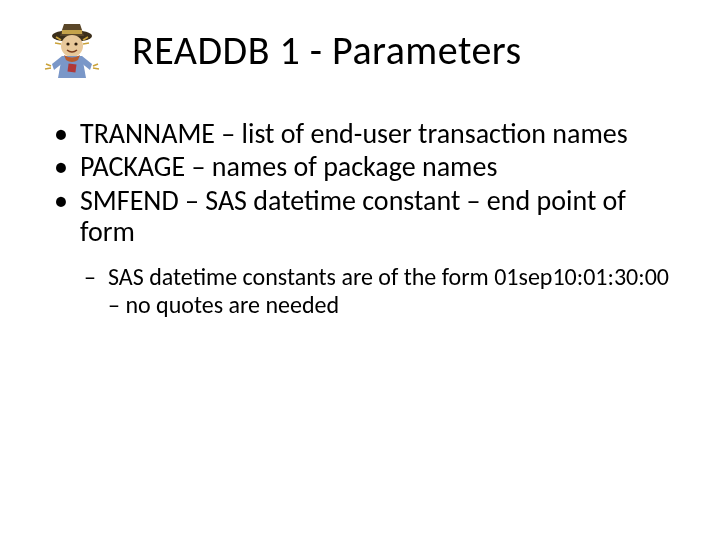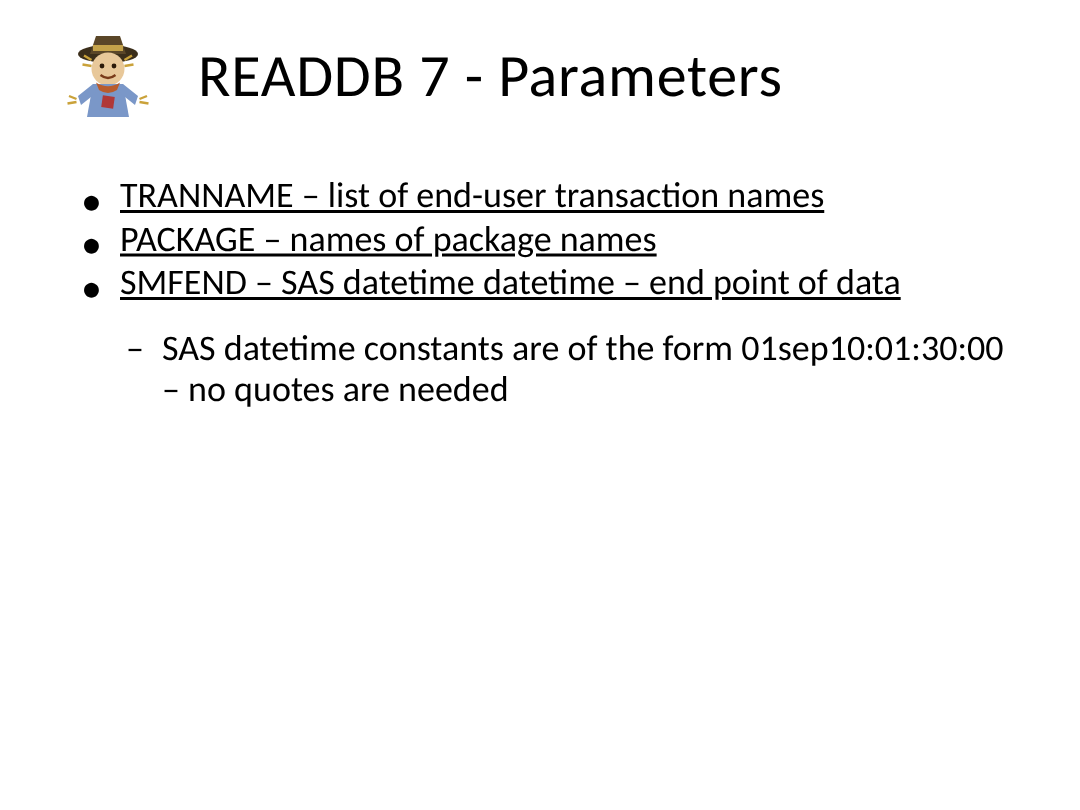--- a/index.html
+++ b/index.html
@@ -33,24 +33,23 @@
     }
     .content {
       padding-left: 8px;
     }
     .bullet-list {
       list-style: none;
     }
     .bullet-item {
       position: relative;
       padding-left: 32px;
-      font-size: 24px;
+      font-size: 28px;
       line-height: 1.12;
       margin-bottom: 2px;
-      text-decoration: underline;
     }
     .bullet-item::before {
       content: "•";
       position: absolute;
       left: 6px;
       top: 0;
       font-size: 28px;
     }
     .sub-list {
       list-style: none;
@@ -92,25 +91,25 @@
       <path d="M22 36 L12 44 L14 50 L24 42 Z" fill="#7a97c8"></path>
       <path d="M42 36 L52 44 L50 50 L40 42 Z" fill="#7a97c8"></path>
 
       <rect x="28" y="44" width="8" height="8" fill="#b03838" transform="rotate(8 32 48)"></rect>
 
       <path d="M11 46 L6 44 M11 48 L5 49 M53 46 L58 44 M53 48 L59 49" stroke="#caa23a" stroke-width="1.6"></path>
 
       <path d="M24 35 Q32 40 40 35 L38 40 Q32 44 26 40 Z" fill="#b85c2e"></path>
     </svg>
   </div>
-  <h1 class="title">READDB 7 - Parameters</h1>
+  <h1 class="title">READDB 1 - Parameters</h1>
 </div>
 
 <div class="content">
   <ul class="bullet-list">
     <li class="bullet-item">TRANNAME – list of end-user transaction names</li>
     <li class="bullet-item">PACKAGE – names of package names</li>
-    <li class="bullet-item">SMFEND – SAS datetime datetime – end point of data</li>
+    <li class="bullet-item">SMFEND – SAS datetime constant – end point of form</li>
   </ul>
   <ul class="sub-list">
     <li class="sub-item">SAS datetime constants are of the form 01sep10:01:30:00 – no quotes are needed</li>
   </ul>
 </div>
 
 </body></html>

